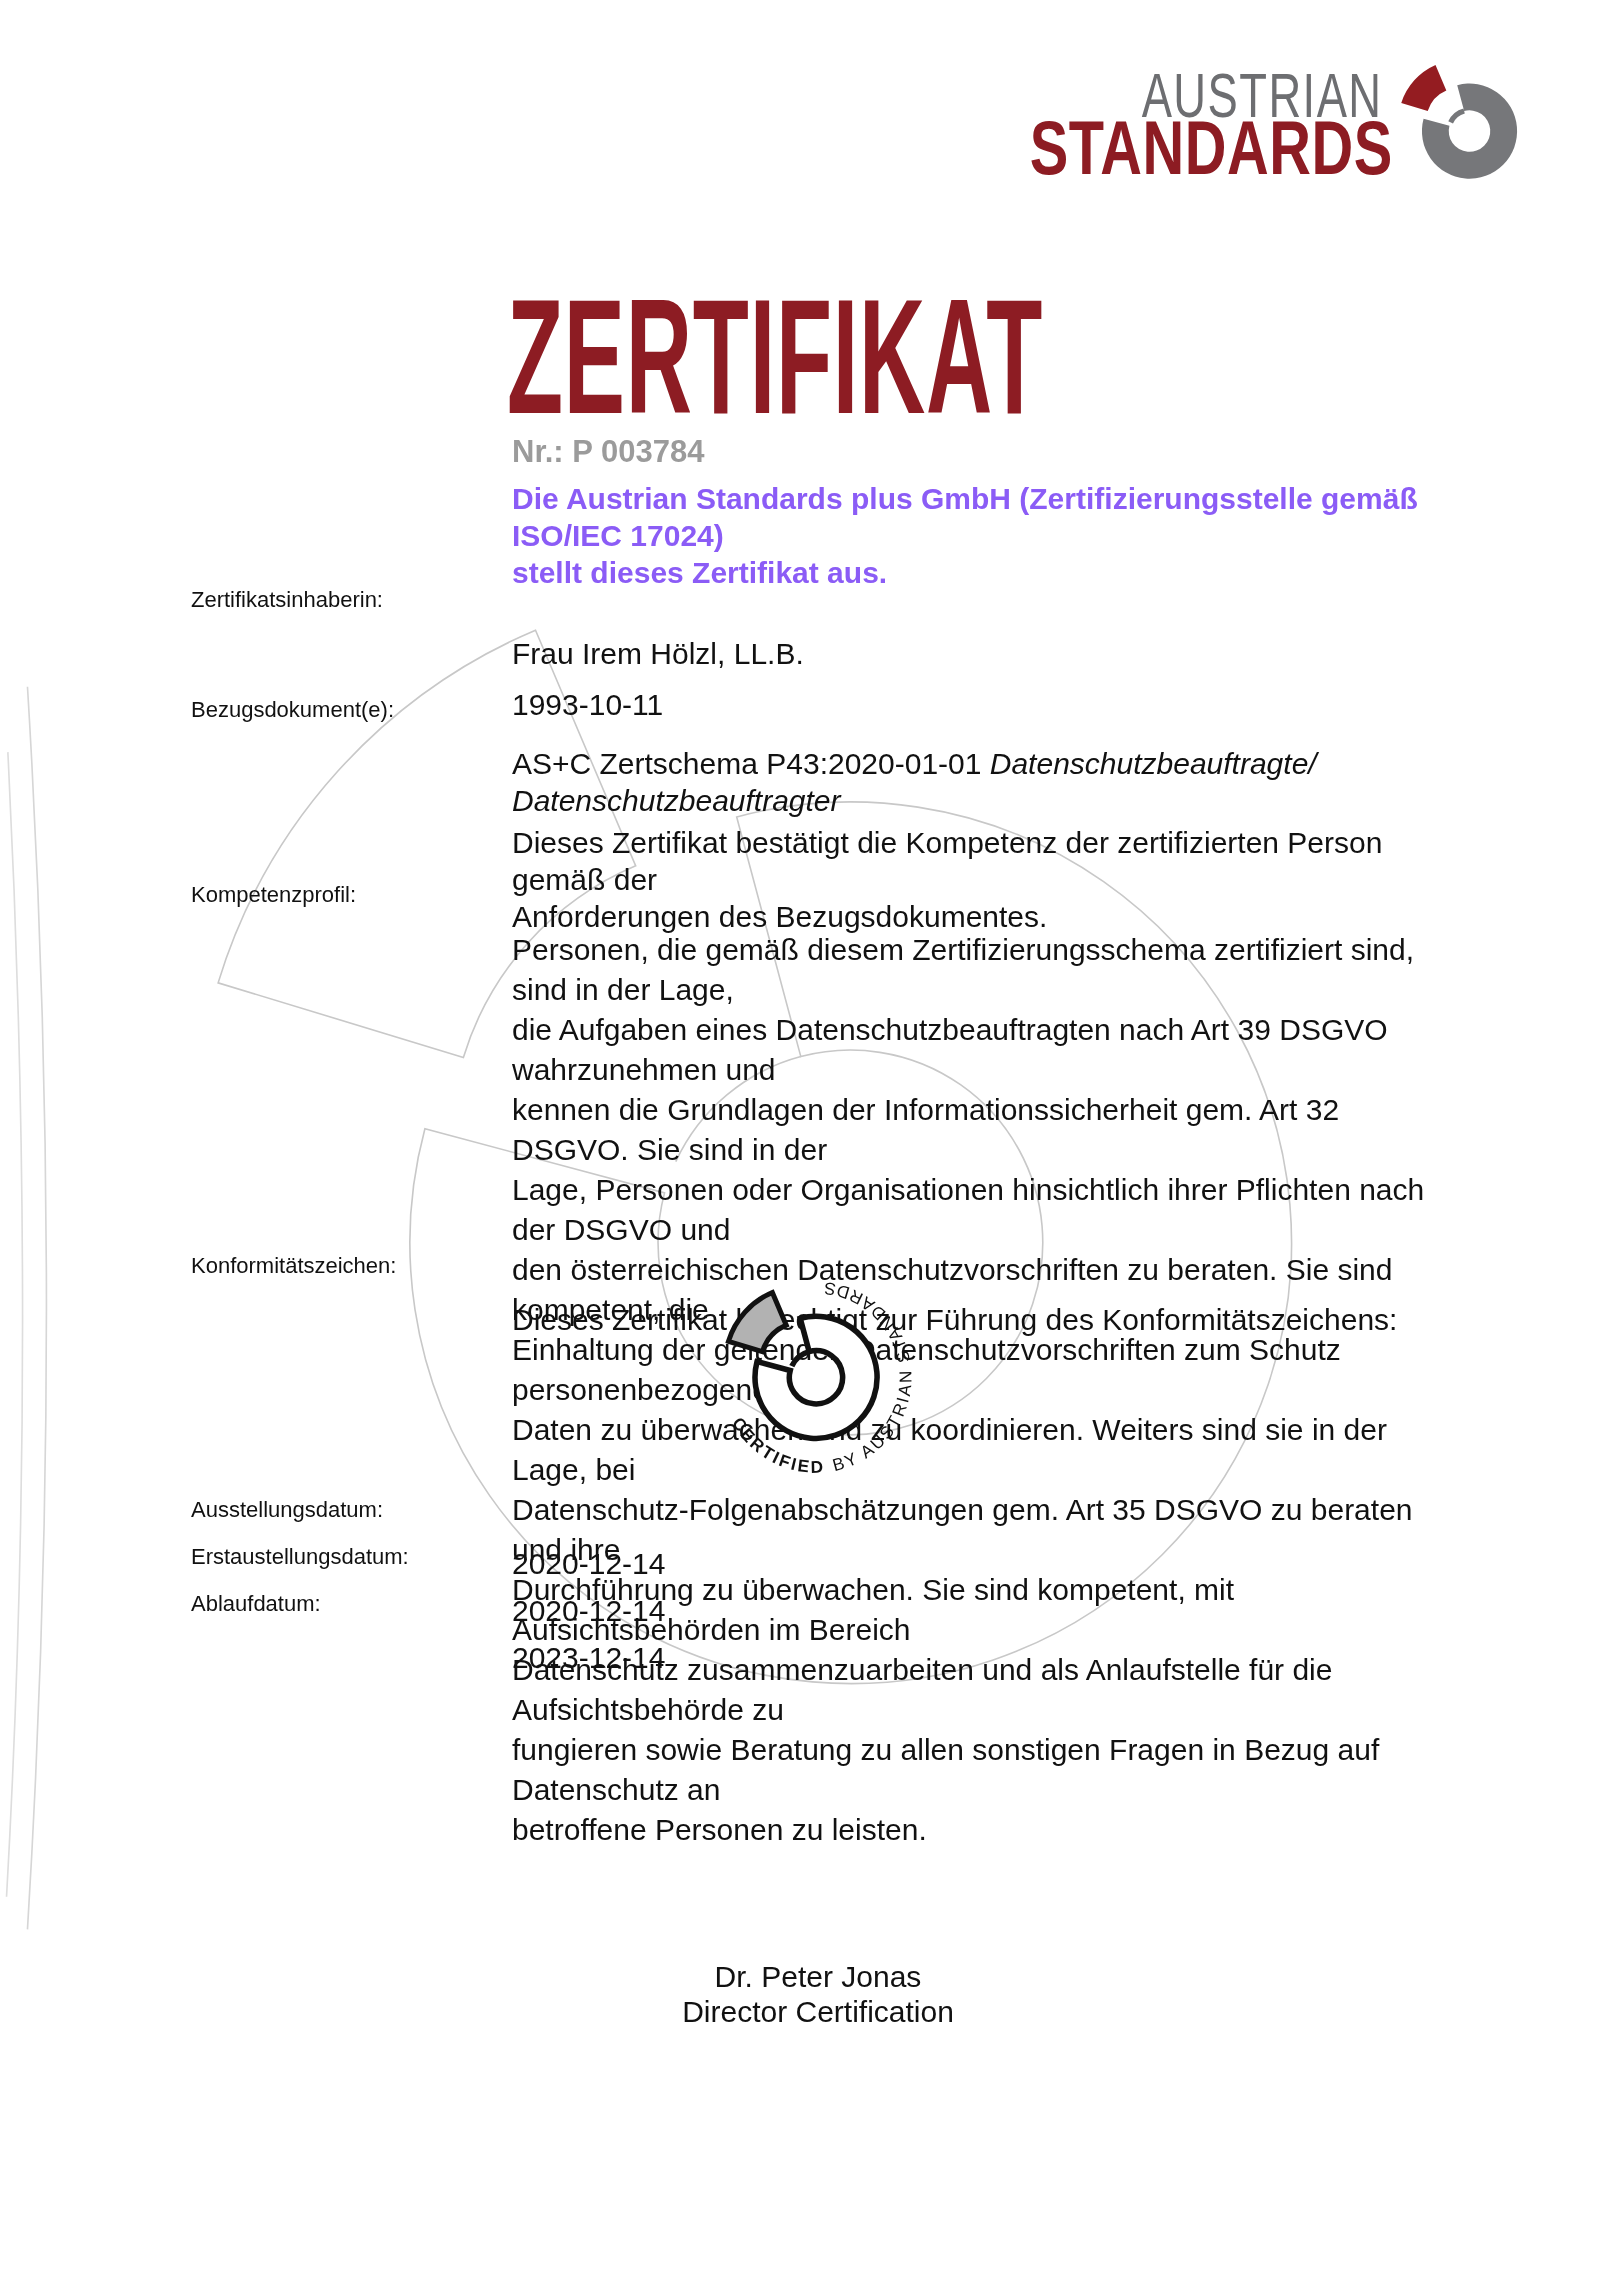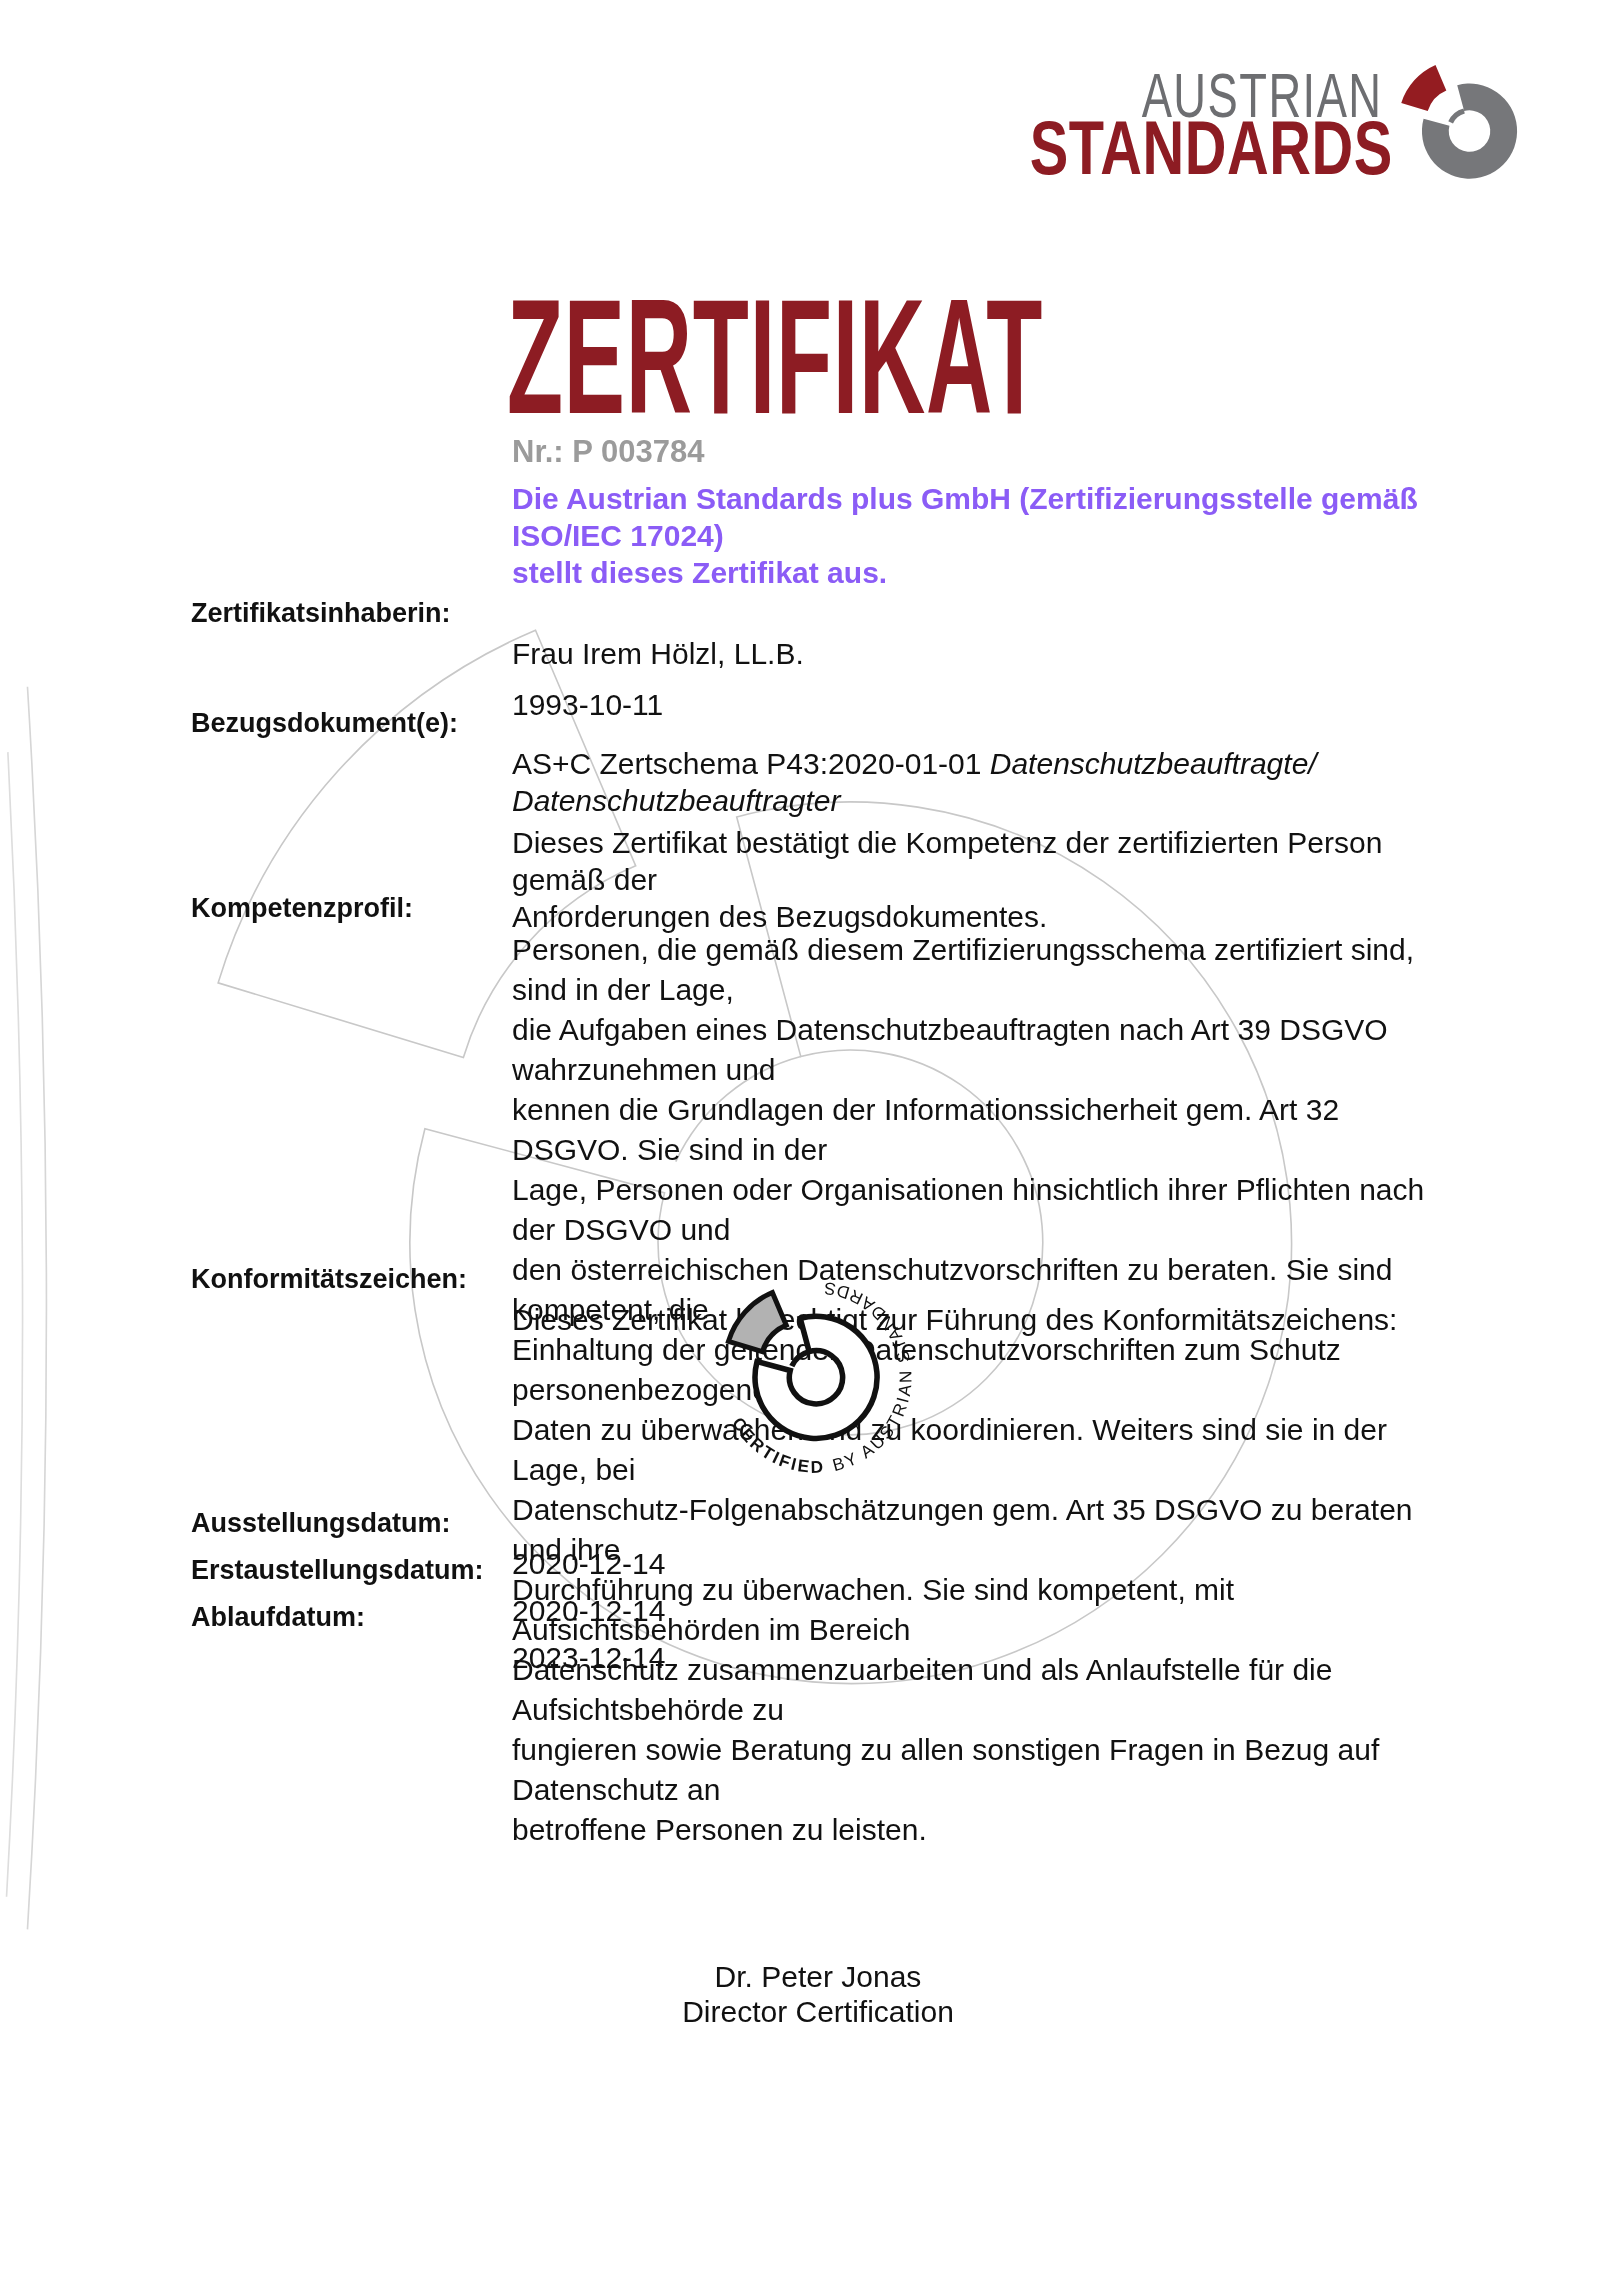--- a/index.html
+++ b/index.html
@@ -45,23 +45,22 @@
   }
   .issuer{
     top:480px;left:512px;width:916px;
     font-size:30px;font-weight:700;color:#8b5cf6;
     line-height:37px;white-space:pre-line;
   }
 
   
   .lbl{
     left:191px;
-    font-size:27px;font-weight:700;color:#111;
+    font-size:22px;font-weight:400;color:#111;
     white-space:nowrap;
-    margin-top:11px;
   }
   .val{
     left:512px;
     font-size:30px;color:#111;
     line-height:37px;
     margin-top:48px;
   }
   .holder-label{top:587px;}
   .holder-name{top:587px;white-space:nowrap;}
   .holder-birth{top:638px;white-space:nowrap;}

